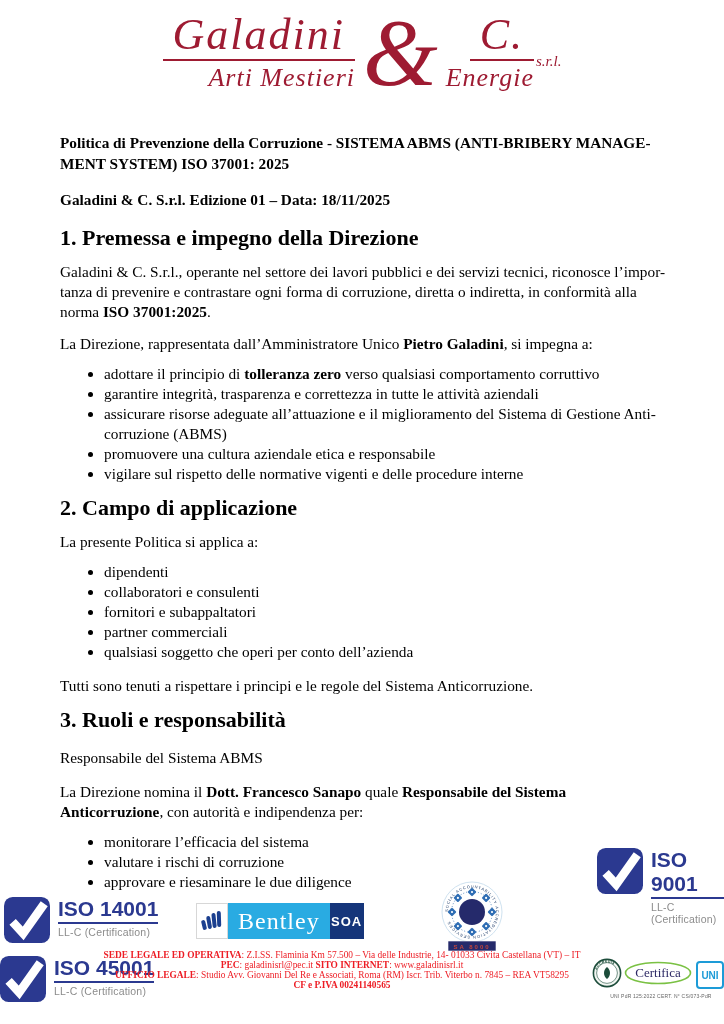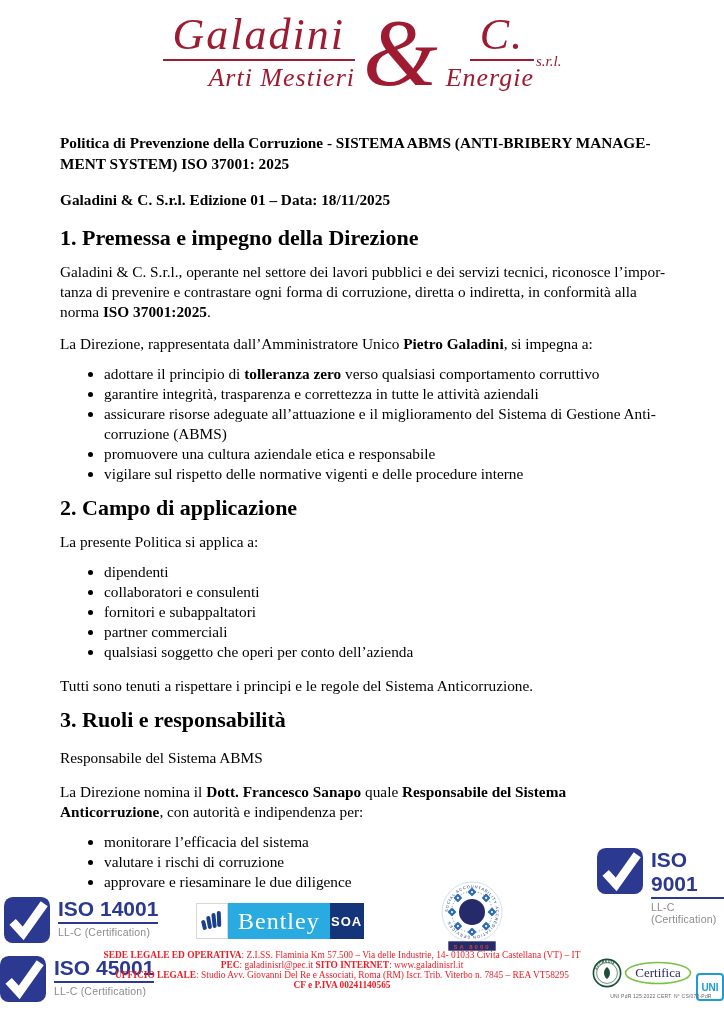--- a/index.html
+++ b/index.html
@@ -42,21 +42,21 @@
                    display:flex;align-items:center;justify-content:center;}
   .bentley-band{background:#29abe2;display:flex;align-items:center;padding:0 10px;}
   .bentley-word{color:#fff;font-size:24px;font-family:"Liberation Serif",serif;letter-spacing:1px;}
   .soa-box{background:#15357a;width:34px;display:flex;align-items:center;justify-content:center;
            color:#fff;font-family:"Liberation Sans",sans-serif;font-weight:bold;font-size:13px;letter-spacing:1px;}
   .red-block{width:492px;text-align:center;color:#ed1c24;font-size:9.4px;line-height:10px;
              font-family:"Liberation Serif",serif;}
   .red-block div{white-space:normal;}
   .uni-box{width:24px;height:24px;border:2px solid #1d9bd7;border-radius:4px;
            display:flex;align-items:center;justify-content:center;
-           color:#1d9bd7;font-family:"Liberation Sans",sans-serif;font-weight:bold;font-size:10px;margin-top:12px;}
+           color:#1d9bd7;font-family:"Liberation Sans",sans-serif;font-weight:bold;font-size:10px;}
   .cert-note{width:130px;text-align:center;font-size:5px;color:#666;
              font-family:"Liberation Sans",sans-serif;letter-spacing:0.2px;}
 </style>
 </head>
 <body>
 
 <div class="page">
 
   <header class="logo">
     <div class="logo-col">

